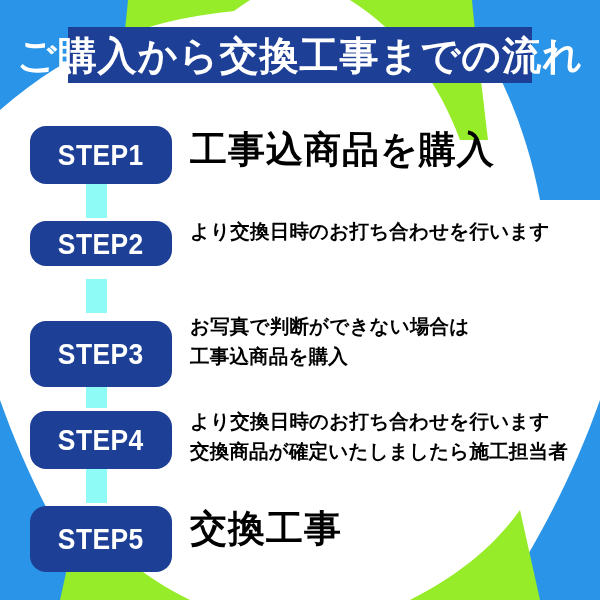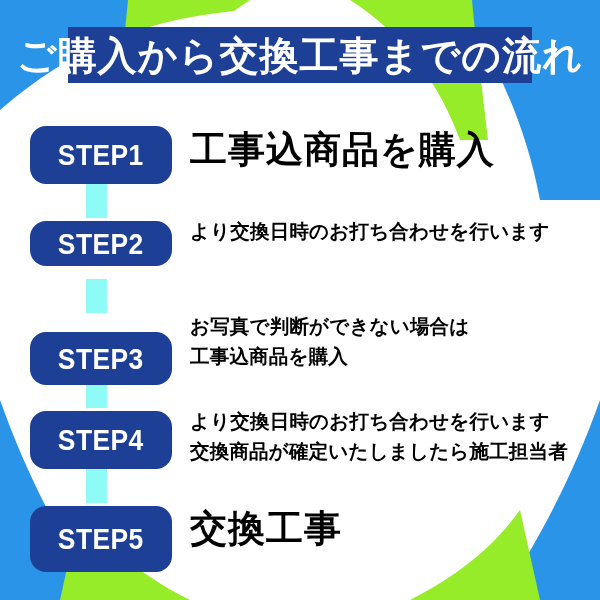--- a/index.html
+++ b/index.html
@@ -135,21 +135,21 @@
     <span class="line">工事込商品を購入</span>
   </div>
 
   <div class="step-badge" style="top:221px; height:45px;">
     <span class="step-badge-label">STEP2</span>
   </div>
   <div class="step-body small" style="top:216px;">
     <span class="line">より交換日時のお打ち合わせを行います</span>
   </div>
 
-  <div class="step-badge" style="top:332px; height:53px;">
+  <div class="step-badge" style="top:321px; height:66px;">
     <span class="step-badge-label">STEP3</span>
   </div>
   <div class="step-body small" style="top:311px;">
     <span class="line">お写真で判断ができない場合は</span>
     <span class="line">工事込商品を購入</span>
   </div>
 
   <div class="step-badge" style="top:411px; height:58px;">
     <span class="step-badge-label">STEP4</span>
   </div>

